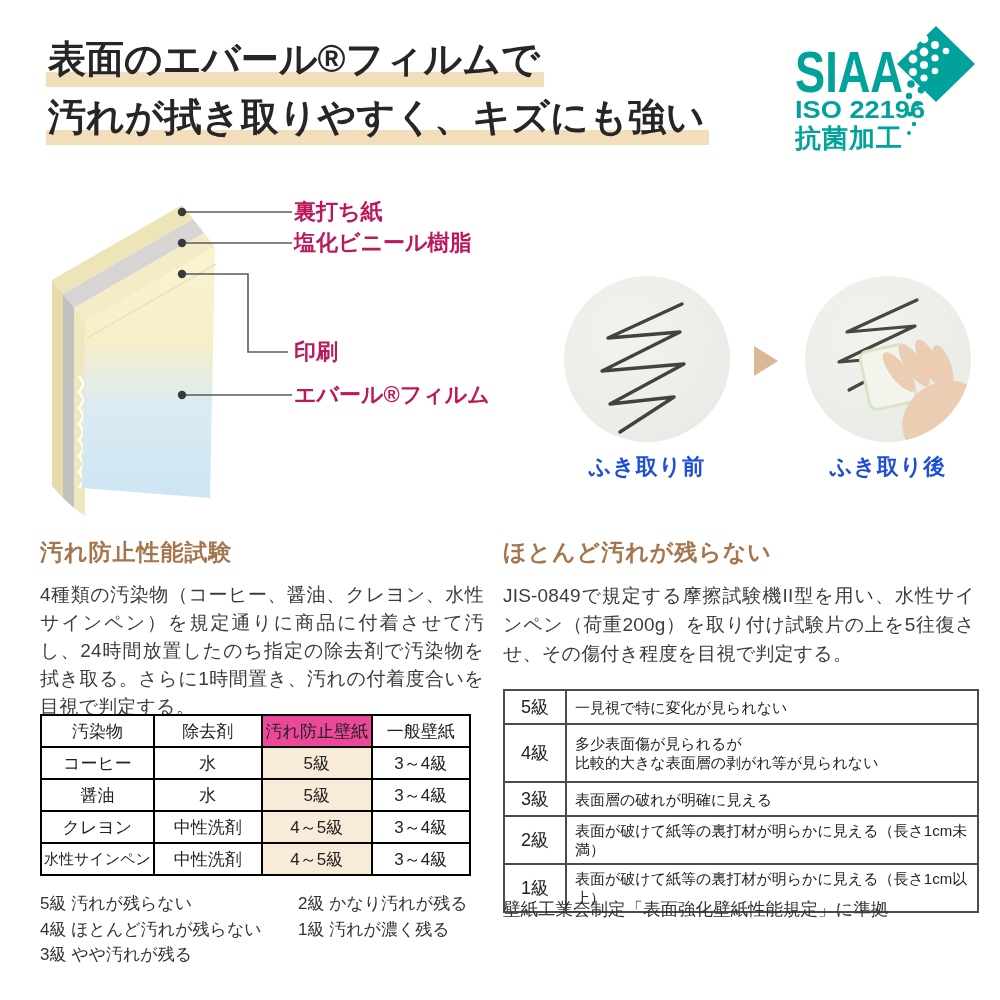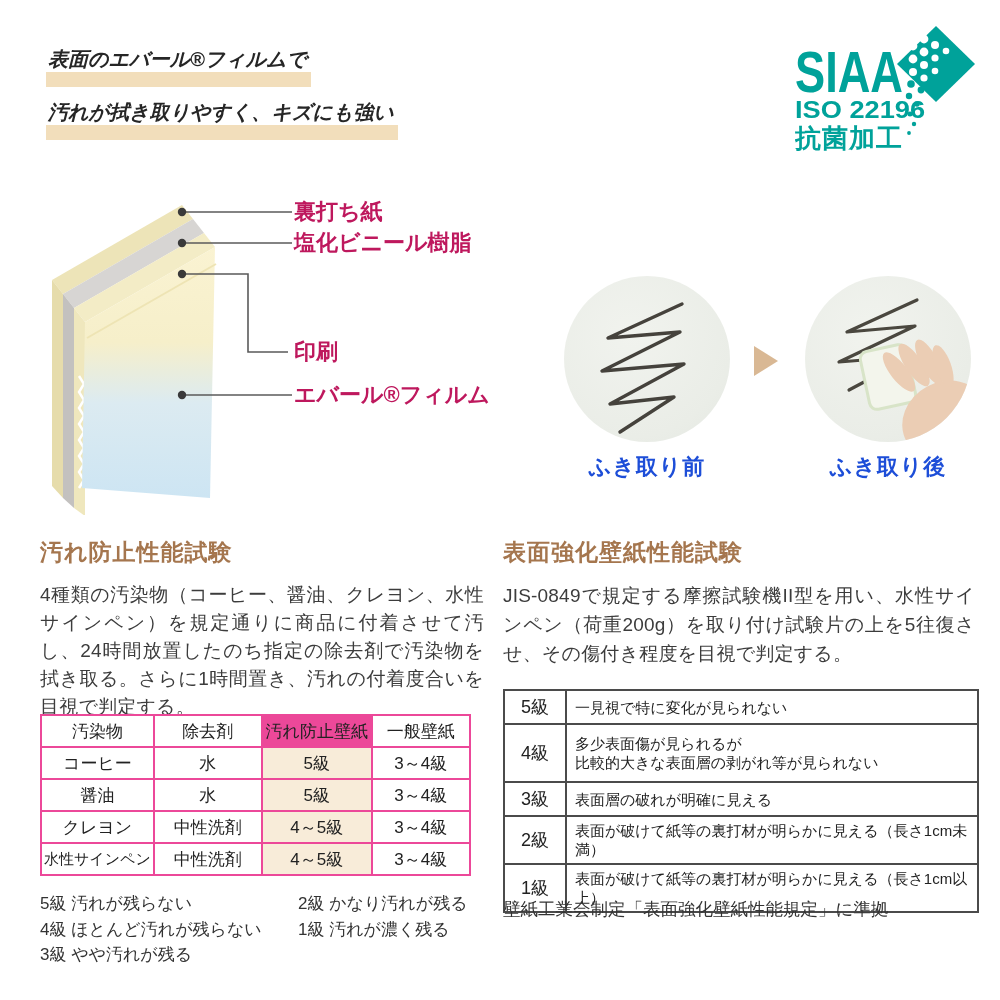--- a/index.html
+++ b/index.html
@@ -1,22 +1,22 @@
 <!DOCTYPE html>
 <html><head>
 <meta charset="utf-8">
 <style>
   html,body{margin:0;padding:0;}
   #page{position:relative;width:1000px;height:1000px;background:#ffffff;overflow:hidden;
         font-family:"Liberation Sans","DejaVu Sans",sans-serif;color:#2c2c2c;}
   
   .title-block{position:absolute;left:46px;top:34px;}
   .t-line{line-height:50px;white-space:nowrap;}
-  .t-line span{display:inline-block;font-size:20px;font-weight:700;color:#262626;letter-spacing:0px;
-               background:linear-gradient(to bottom,transparent 72%,#f2debb 72%);padding:0 4px 3px 2px;font-style:italic;}
+  .t-line span{display:inline-block;font-size:38px;font-weight:700;color:#262626;letter-spacing:0px;
+               background:linear-gradient(to bottom,transparent 72%,#f2debb 72%);padding:0 4px 3px 2px;}
   
   .siaa{position:absolute;left:795px;top:26px;width:190px;height:128px;}
   .siaa text{font-family:"Liberation Sans","DejaVu Sans",sans-serif;fill:#00a29a;font-weight:bold;}
   
   .diagram{position:absolute;left:40px;top:180px;width:548px;height:335px;}
   .dlabel{position:absolute;left:254px;font-size:22px;font-weight:600;color:#be185d;line-height:26px;white-space:nowrap;}
   .note{position:absolute;left:252px;top:78px;width:284px;background:#e4f1f8;padding:4px 8px 6px 9px;
         font-size:21px;font-weight:600;line-height:29px;color:#2b2b2b;}
   
   .wipe{position:absolute;left:558px;top:258px;width:430px;height:235px;}
@@ -29,21 +29,21 @@
           font-size:22px;font-weight:700;color:#1d4ed8;letter-spacing:1px;}
   .wl-before{left:0px;} .wl-after{left:241px;}
   .sponge{position:absolute;left:58px;top:70px;width:44px;height:56px;background:#f3f5ec;
           border:3px solid #d8e4c8;border-radius:9px;transform:rotate(-12deg);}
   .hand{position:absolute;left:60px;top:60px;}
   
   .sec-title{position:absolute;font-size:23px;font-weight:700;color:#a5764e;letter-spacing:1px;white-space:nowrap;}
   .sec-body{position:absolute;font-size:19px;line-height:28px;color:#3c3c3c;text-align:justify;letter-spacing:.2px;}
   
   .stain-table{position:absolute;left:40px;top:714px;border-collapse:collapse;}
-  .stain-table td{border:2px solid #ec4899;height:30px;text-align:center;vertical-align:middle;
+  .stain-table td{border:2px solid #000000;height:30px;text-align:center;vertical-align:middle;
                   font-size:17px;color:#222;background:#fff;padding:0 2px;white-space:nowrap;}
   .stain-table .hl-head{background:#ec4899;}
   .stain-table .hl{background:#f8ecd9;}
   .stain-table .small{font-size:15px;}
   .legend{position:absolute;left:40px;top:891px;display:flex;font-size:17px;line-height:25.5px;color:#333;}
   .legend .col1{width:258px;} 
   
   .str-table{position:absolute;left:503px;top:689px;border-collapse:collapse;}
   .str-table td{border:2px solid #4b4b4b;vertical-align:middle;background:#fff;color:#222;}
   .str-table .g{width:58px;text-align:center;font-size:18px;height:30px;}
@@ -209,21 +209,21 @@
       <div>5級 汚れが残らない</div>
       <div>4級 ほとんど汚れが残らない</div>
       <div>3級 やや汚れが残る</div>
     </div>
     <div class="col2">
       <div>2級 かなり汚れが残る</div>
       <div>1級 汚れが濃く残る</div>
     </div>
   </div>
 
-  <div class="sec-title" style="left:503px;top:537px">表面強化壁紙性能試験</div>
+  <div class="sec-title" style="left:503px;top:537px">ほとんど汚れが残らない</div>
   <div class="sec-body" style="left:503px;top:581px;width:472px;line-height:29px">JIS-0849で規定する摩擦試験機II型を用い、水性サインペン（荷重200g）を取り付け試験片の上を5往復させ、その傷付き程度を目視で判定する。</div>
 
   <table class="str-table">
     <tbody>
         <tr>
       <td class="g">5級</td>
       <td class="d">一見視で特に変化が見られない</td>
     </tr>
     <tr>
       <td class="g" style="height:54px">4級</td>

